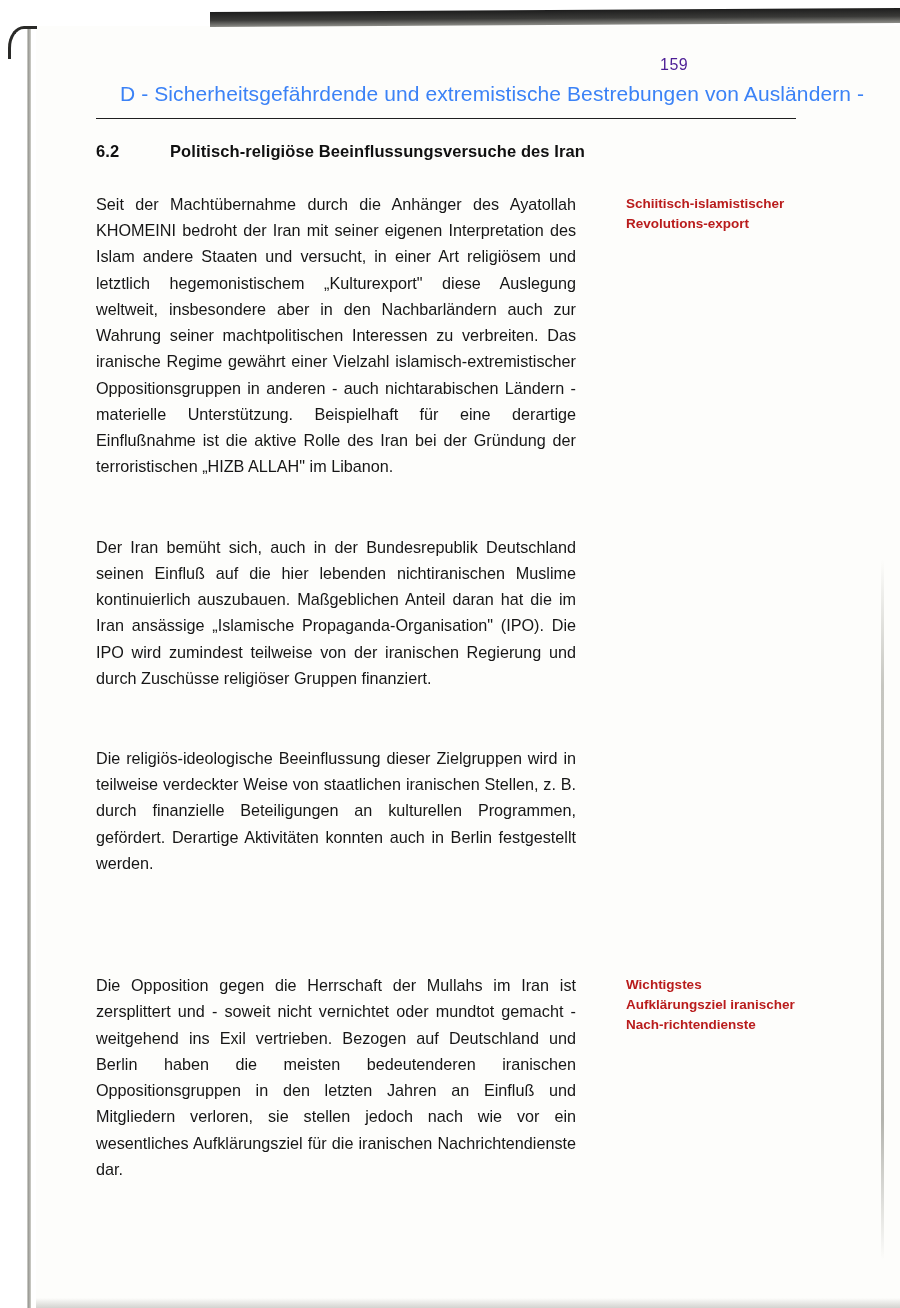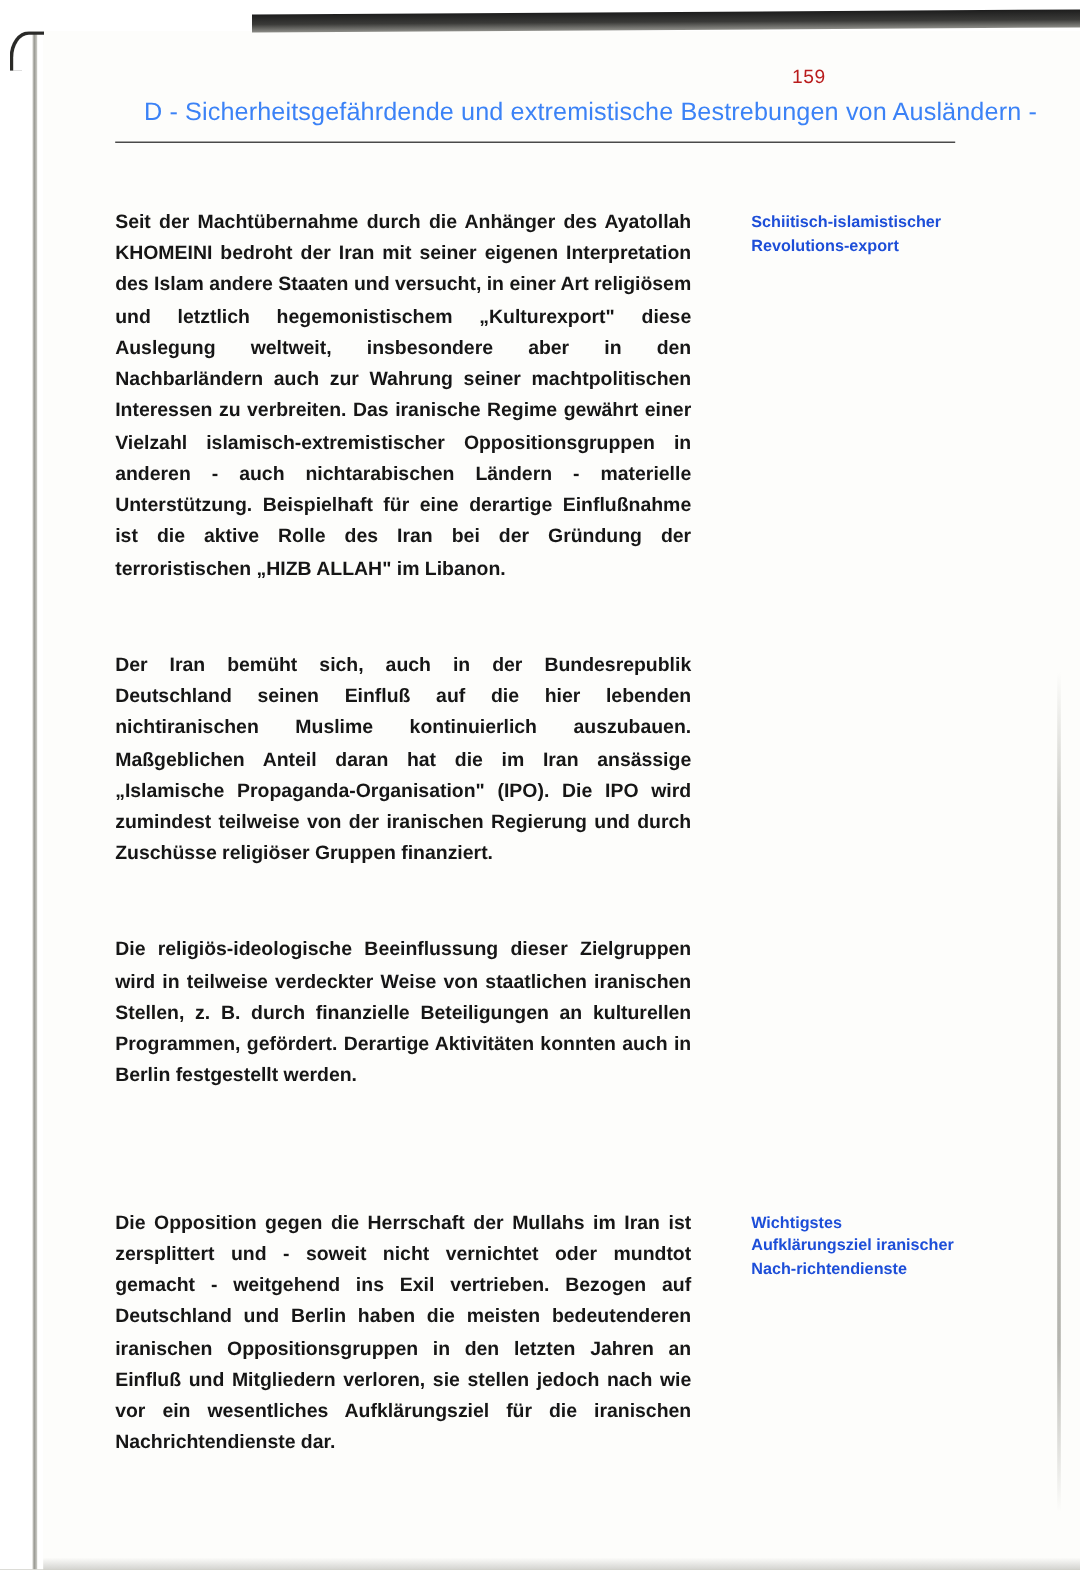--- a/index.html
+++ b/index.html
@@ -85,21 +85,21 @@
     left: 96px;
     width: 700px;
   }
 
   .page-number {
     position: absolute;
     top: 0;
     right: 108px;
     font-size: 16px;
     letter-spacing: 0.4px;
-    color: #b91c1c;
+    color: #4c1d95;
   }
 
   .running-head {
     position: absolute;
     top: 26px;
     left: 24px;
     font-size: 21px;
     letter-spacing: 0.1px;
     color: #3b82f6;
     white-space: nowrap;
@@ -142,32 +142,31 @@
     width: 480px;
     flex: 0 0 480px;
   }
   .col-margin {
     width: 170px;
     flex: 0 0 170px;
     margin-left: 50px;
     font-size: 13.5px;
     font-weight: bold;
     line-height: 1.46;
-    color: #1d4ed8;
+    color: #b91c1c;
     padding-top: 3px;
   }
   p.para {
     margin: 0;
     font-size: 16.2px;
     line-height: 1.62;
     text-align: justify;
     color: #161616;
     -webkit-hyphens: manual;
     hyphens: manual;
-    font-weight: bold;
   }
   .gap-m { height: 30px; }
   .gap-l { height: 54px; }
   .gap-xl { height: 66px; }
 </style>
 </head>
 <body>
 
 <div class="page">
 
@@ -180,20 +179,23 @@
   <div class="scan-bottom-shadow"></div>
 
   <div class="content">
 
     <div class="page-number">159</div>
     <div class="running-head">D - Sicherheitsgefährdende und extremistische Bestrebungen von Ausländern -</div>
     <div class="head-rule"></div>
 
     <div class="body-area">
 
+      <h2 class="section-title">
+        <span class="num">6.2</span><span>Politisch-religiöse Beeinflussungsversuche des Iran</span>
+      </h2>
 
       <div class="gap-m"></div>
 
       <div class="block">
         <div class="col-main">
           <p class="para">Seit der Machtübernahme durch die Anhänger des Ayatollah KHOMEINI bedroht der Iran mit seiner eigenen Interpretation des Islam andere Staaten und versucht, in einer Art religiösem und letztlich hegemonistischem „Kulturexport" diese Auslegung weltweit, insbesondere aber in den Nachbarländern auch zur Wahrung seiner machtpolitischen Interessen zu verbreiten. Das iranische Regime gewährt einer Vielzahl islamisch-extremistischer Oppositionsgruppen in anderen - auch nichtarabischen Ländern - materielle Unterstützung. Beispielhaft für eine derartige Einflußnahme ist die aktive Rolle des Iran bei der Gründung der terroristischen „HIZB ALLAH" im Libanon.</p>
         </div>
         <div class="col-margin">Schiitisch-islamistischer Revolutions-export</div>
       </div>
 

